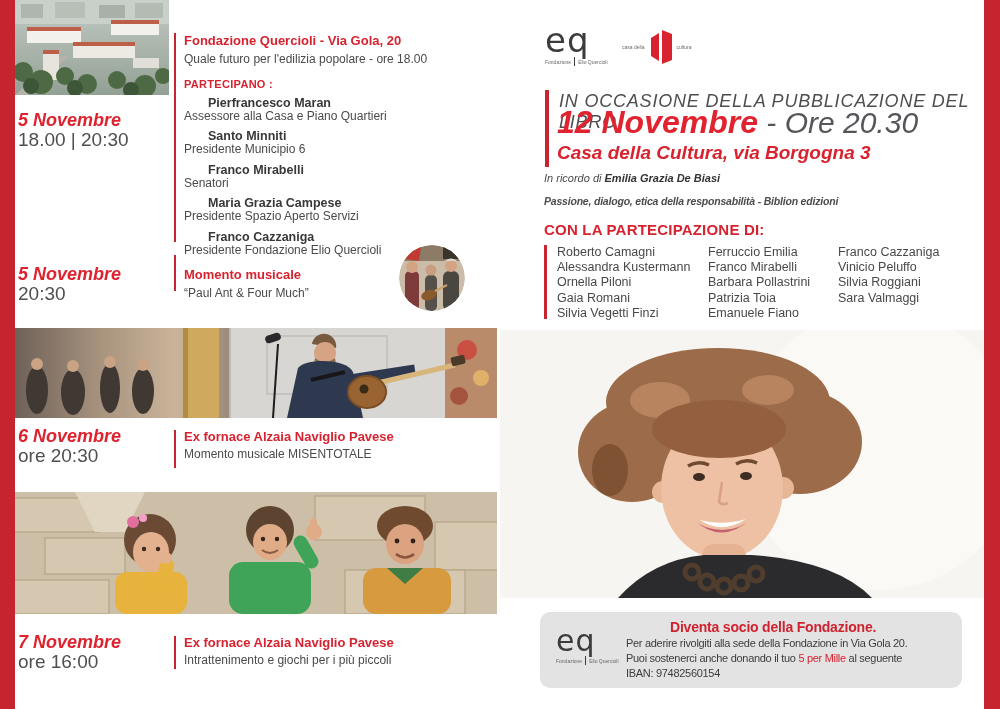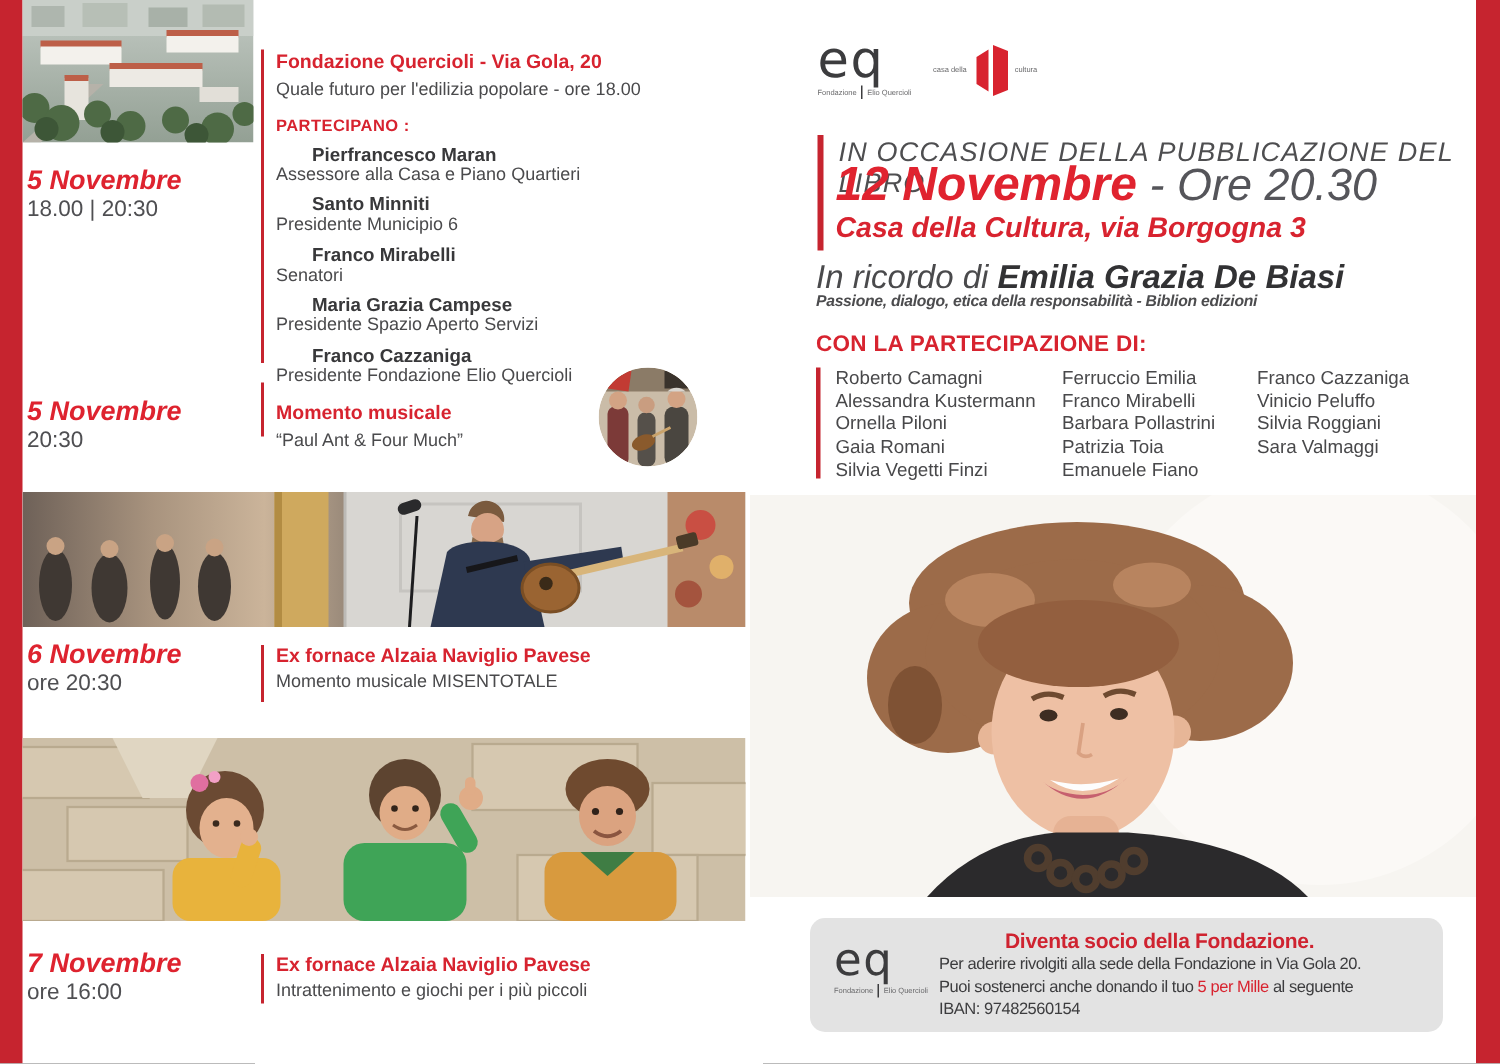--- a/index.html
+++ b/index.html
@@ -6,21 +6,21 @@
   .page{position:relative;width:1000px;height:709px;background:#ffffff;margin:0 auto;
         font-family:"Liberation Sans",sans-serif;overflow:hidden;
         --red:#d7232f;--bar:#c6242f;--dark:#38383a;--gray:#4a4a4c;}
   .redbar{position:absolute;top:0;height:709px;background:var(--bar);}
   .redbar.left{left:0;width:15px;}
   .redbar.right{left:984px;width:16px;}
   .ph{position:absolute;display:block;}
   
   .datebox{position:absolute;left:18px;width:142px;text-align:left;}
   .date{font-style:italic;font-weight:bold;font-size:18px;color:#de232f;line-height:20px;}
-  .time{font-size:15px;color:#4f4f52;line-height:19px;}
+  .time{font-size:19px;color:#4f4f52;line-height:19px;}
   .vdiv{position:absolute;left:174px;width:2px;background:var(--bar);}
   .lcontent{position:absolute;left:184px;width:300px;}
   .sec-title{font-size:13px;font-weight:bold;color:var(--red);line-height:15px;}
   .sec-body{font-size:12px;color:var(--gray);line-height:14.5px;margin-top:4px;}
   .label-red{font-size:11px;font-weight:bold;color:var(--red);letter-spacing:.3px;margin-top:11px;}
   .plist{margin-top:3px;}
   .pitem{margin-top:6px;}
   .pname{font-size:12.5px;font-weight:bold;color:var(--dark);line-height:14px;margin-left:24px;}
   .prole{font-size:12px;color:var(--gray);line-height:13.5px;}
   .circle-ph{position:absolute;border-radius:50%;overflow:hidden;}
@@ -31,21 +31,21 @@
   .eq-tick{display:inline-block;width:1px;height:9px;background:#3c3c3e;}
   .eq-sm .eq-mark{font-size:30px;line-height:26px;}
   .casa-logo{position:absolute;display:flex;align-items:center;gap:3px;}
   .casa-cap{font-size:5px;color:#6a6a6c;white-space:nowrap;}
   .occ-bar{position:absolute;left:545px;top:90px;width:4px;height:77px;background:var(--bar);}
   .occasion{position:absolute;left:559px;top:91px;font-style:italic;font-size:18px;letter-spacing:.8px;color:#4e4e50;}
   .event-line{position:absolute;left:557px;top:104px;font-style:italic;white-space:nowrap;}
   .ev-date{font-size:32px;font-weight:bold;color:#e0232f;}
   .ev-sep,.ev-time{font-size:30px;color:#55555a;}
   .ev-place{position:absolute;left:557px;top:142px;font-style:italic;font-weight:bold;font-size:19px;color:#d8232f;}
-  .memory{position:absolute;left:544px;top:172px;font-style:italic;font-size:22px;color:#4a4a4c;}
+  .memory{position:absolute;left:544px;top:172px;font-style:italic;font-size:11px;color:#4a4a4c;}
   .mem-name{font-weight:bold;color:#323234;}
   .bookline{position:absolute;left:544px;top:195px;font-style:italic;font-weight:bold;font-size:10.5px;letter-spacing:-.2px;color:#4c4c4e;}
   .part-label{position:absolute;left:544px;top:221px;font-weight:bold;font-size:15px;color:var(--red);letter-spacing:.2px;}
   .part-bar{position:absolute;left:544px;top:245px;width:3px;height:74px;background:var(--bar);}
   .pcol{position:absolute;top:245px;font-size:12.5px;color:#48484a;line-height:15.2px;}
   .pcol div{white-space:nowrap;}
   
   .membox{position:absolute;left:540px;top:612px;width:422px;height:76px;background:#e3e3e3;border-radius:10px;}
   .mem-text{position:absolute;left:86px;top:7px;width:330px;}
   .mem-title{font-size:14px;font-weight:bold;color:#cf2330;letter-spacing:-.2px;margin-left:44px;}

